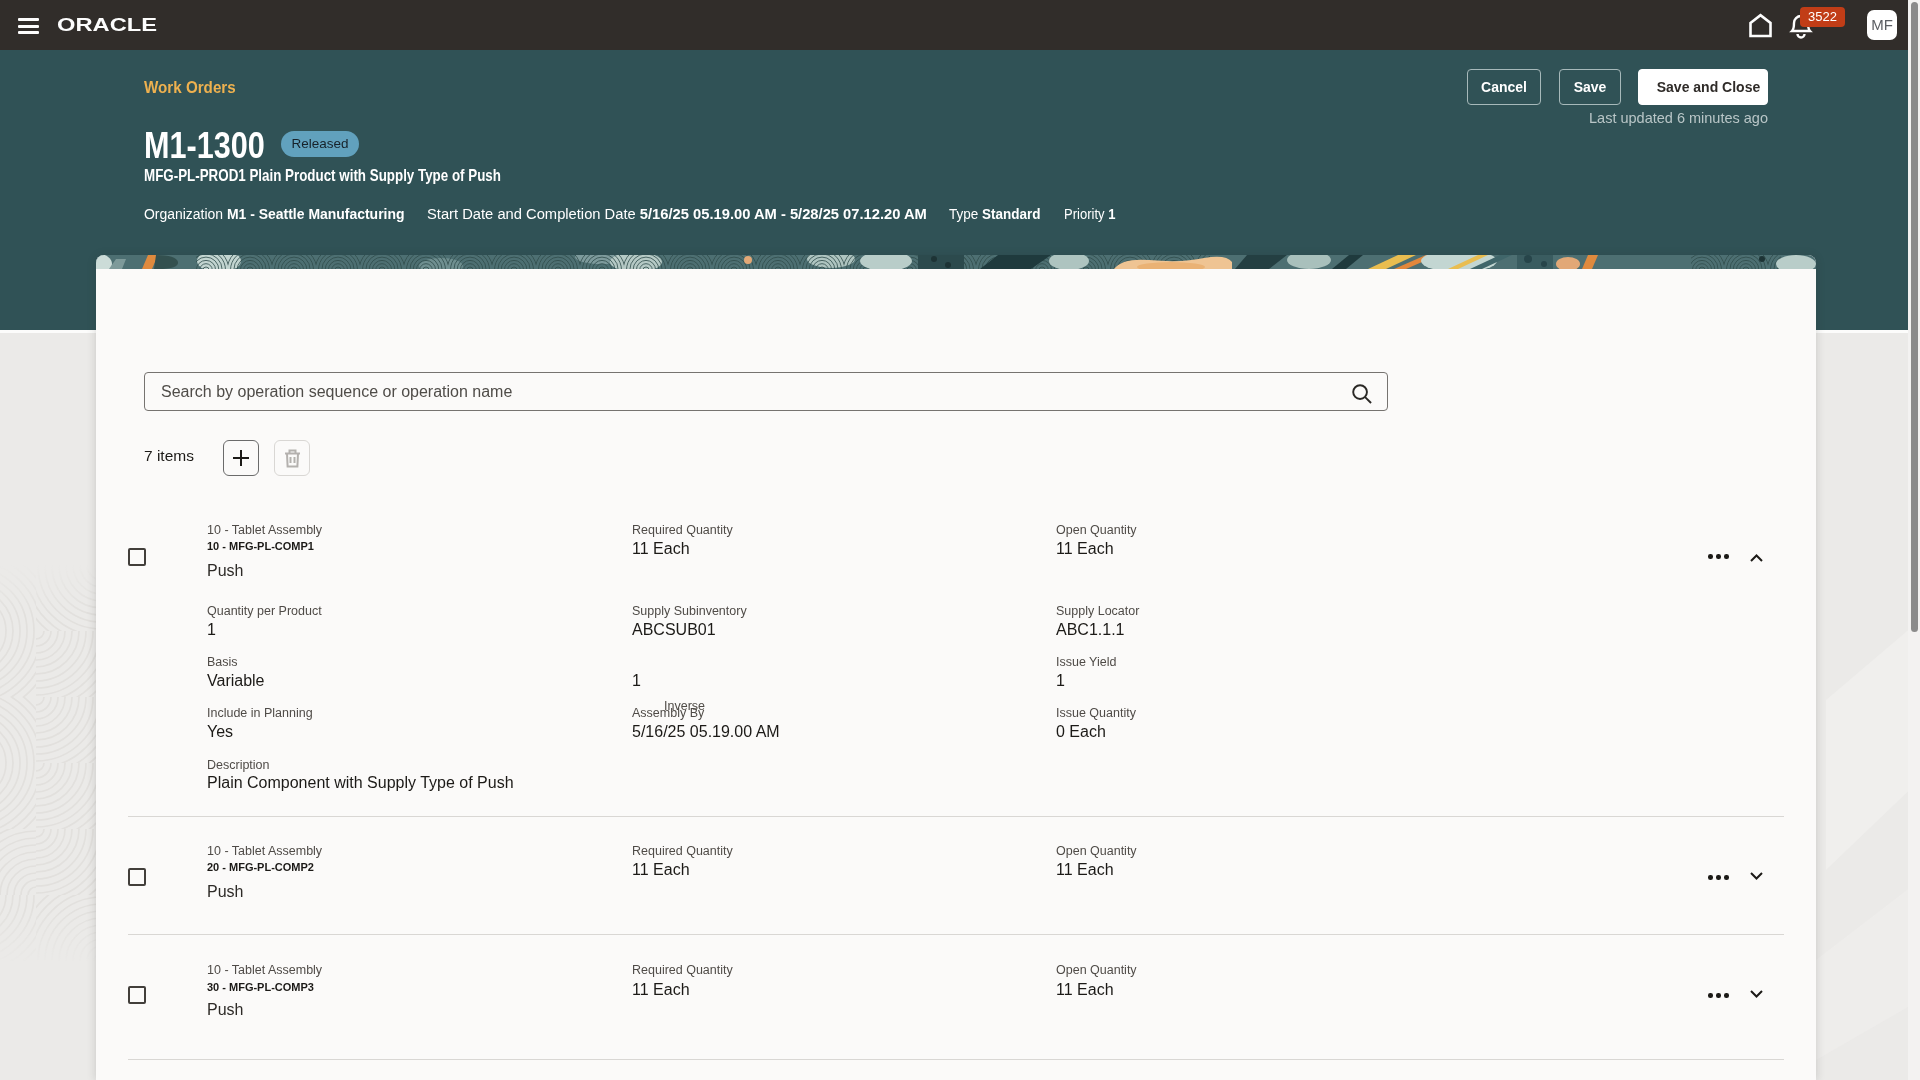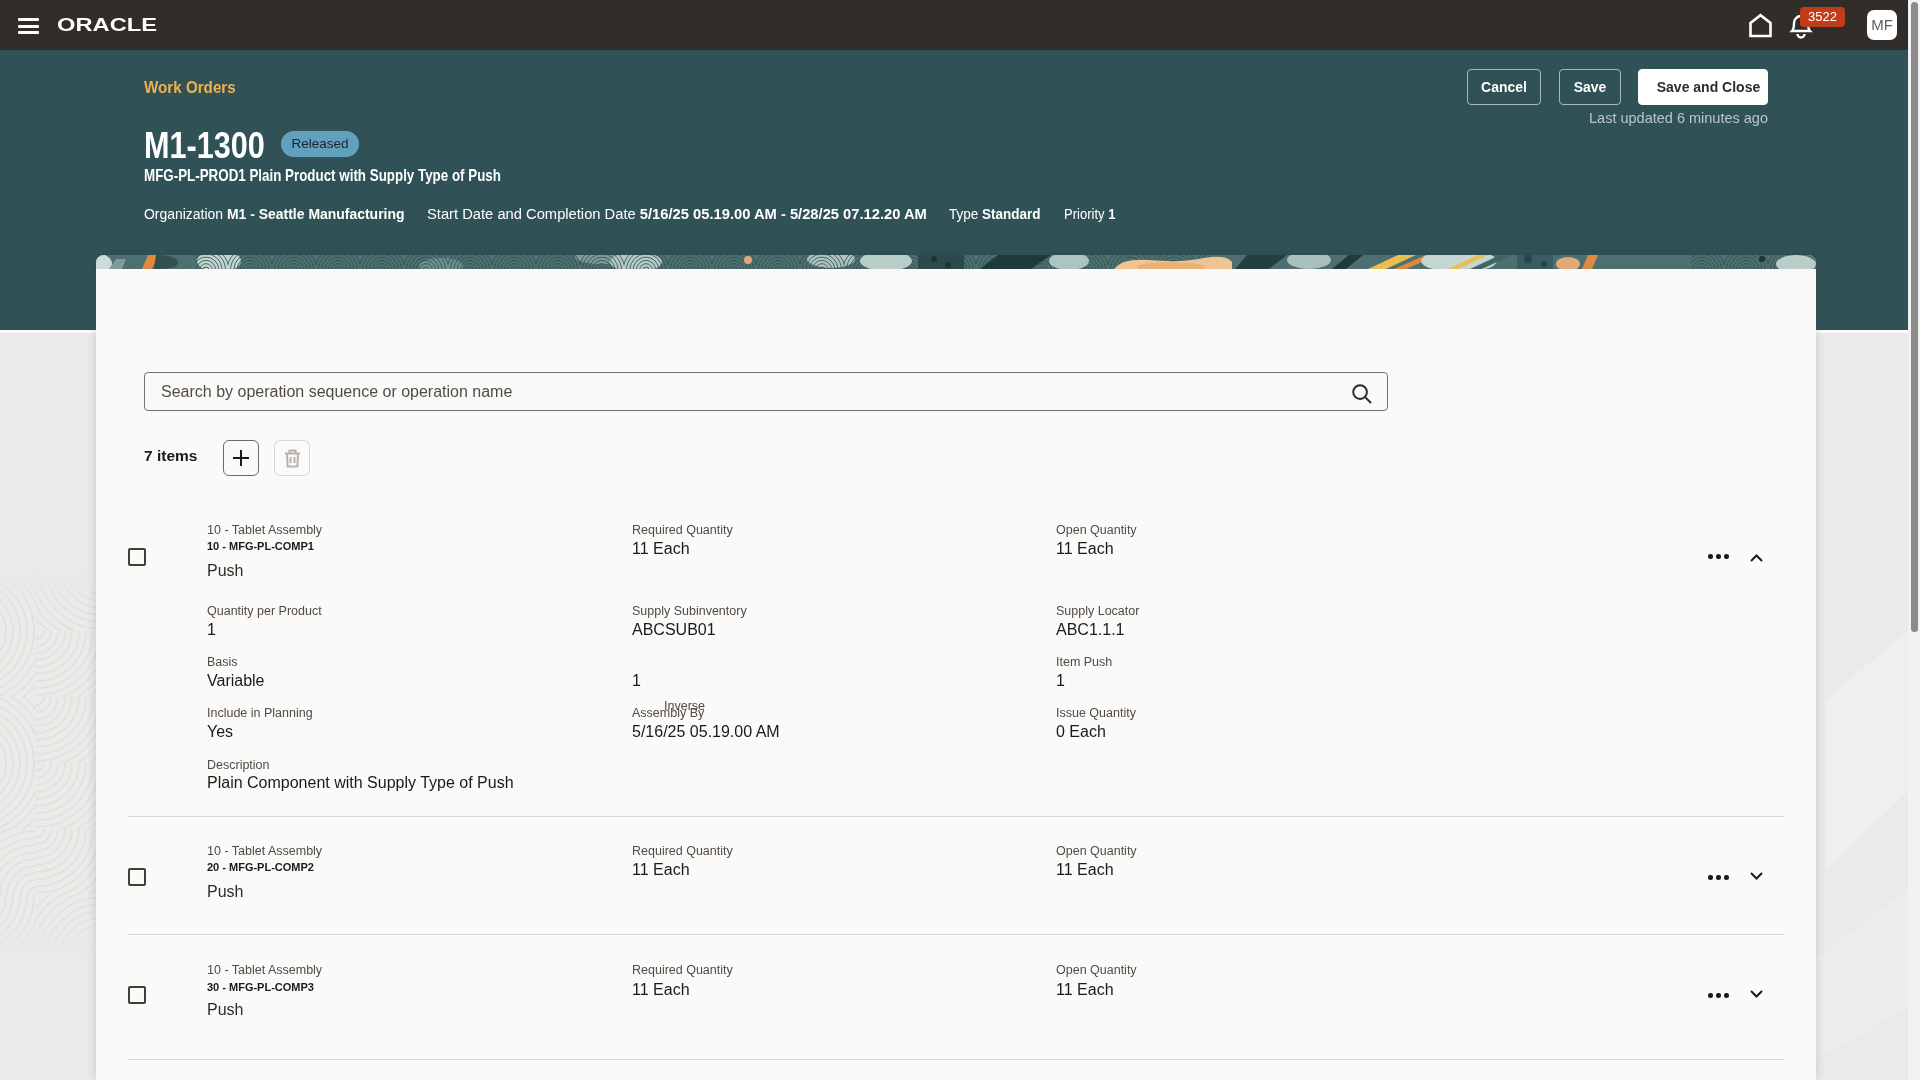--- a/index.html
+++ b/index.html
@@ -32,21 +32,21 @@
   #pattern { position:absolute; left:0; top:0; width:1720px; height:14px; border-radius:8px 8px 0 0; overflow:hidden; }
   #tabs { position:absolute; left:0; top:14px; width:1720px; height:47px; border-bottom:1px solid #e4e1de; }
   .tab { position:absolute; top:12px; font-size:16.5px; color:#454340; white-space:nowrap; }
   .tab.sel { color:#100f0d; font-weight:bold; }
   #mat-underline { position:absolute; left:282px; top:42px; width:75px; height:4px; background:#151310; clip-path:polygon(9% 0,93% 0,100% 100%,0% 100%); }
   #redrect { position:absolute; left:274px; top:4px; width:93px; height:49px; border:3.5px solid #e81a1f; z-index:5; }
 
   
   #search { position:absolute; left:48px; top:117px; width:1244px; height:39px; border:1px solid #767370; border-radius:4px; background:#fbfaf9; }
   #search .ph { position:absolute; left:16px; top:10px; font-size:16px; color:#4f4c48; }
-  #items7 { position:absolute; left:48px; top:192px; font-size:15.5px; font-weight:bold; color:#1c1a17; }
+  #items7 { position:absolute; left:48px; top:192px; font-size:15.5px; font-weight:normal; color:#1c1a17; }
   .sqbtn { position:absolute; top:185px; width:36px; height:36px; border-radius:6px; background:#fbfaf9; }
   #addbtn { left:127px; border:1px solid #6b6b6b; }
   #delbtn { left:178px; border:1px solid #d9d7d4; }
 
   
   .ckbox { position:absolute; left:32px; width:18px; height:18px; border:2px solid #423f3b; border-radius:2px; background:#fbfaf9; }
   .lbl { position:absolute; font-size:12.5px; color:#4f4b47; }
   .val { position:absolute; font-size:16px; color:#1c1a17; }
   .ttl { position:absolute; font-size:11px; font-weight:bold; color:#1c1a17; }
   .sm { position:absolute; font-size:16px; color:#2e2b28; }
@@ -519,21 +519,21 @@
   <div class="val" style="left:111px; top:366px;">1</div>
   <div class="lbl" style="left:536px; top:349px;">Supply Subinventory</div>
   <div class="val" style="left:536px; top:366px;">ABCSUB01</div>
   <div class="lbl" style="left:960px; top:349px;">Supply Locator</div>
   <div class="val" style="left:960px; top:366px;">ABC1.1.1</div>
 
   <div class="lbl" style="left:111px; top:400px;">Basis</div>
   <div class="val" style="left:111px; top:417px;">Variable</div>
   <div class="lbl" style="left:568px; top:400px;margin-top:44px;">Inverse</div>
   <div class="val" style="left:536px; top:417px;">1</div>
-  <div class="lbl" style="left:960px; top:400px;">Item Push</div>
+  <div class="lbl" style="left:960px; top:400px;">Issue Yield</div>
   <div class="val" style="left:960px; top:417px;">1</div>
 
   <div class="lbl" style="left:111px; top:451px;">Include in Planning</div>
   <div class="val" style="left:111px; top:468px;">Yes</div>
   <div class="lbl" style="left:536px; top:451px;">Assembly By</div>
   <div class="val" style="left:536px; top:468px;">5/16/25 05.19.00 AM</div>
   <div class="lbl" style="left:960px; top:451px;">Issue Quantity</div>
   <div class="val" style="left:960px; top:468px;">0 Each</div>
 
   <div class="lbl" style="left:111px; top:503px;">Description</div>

